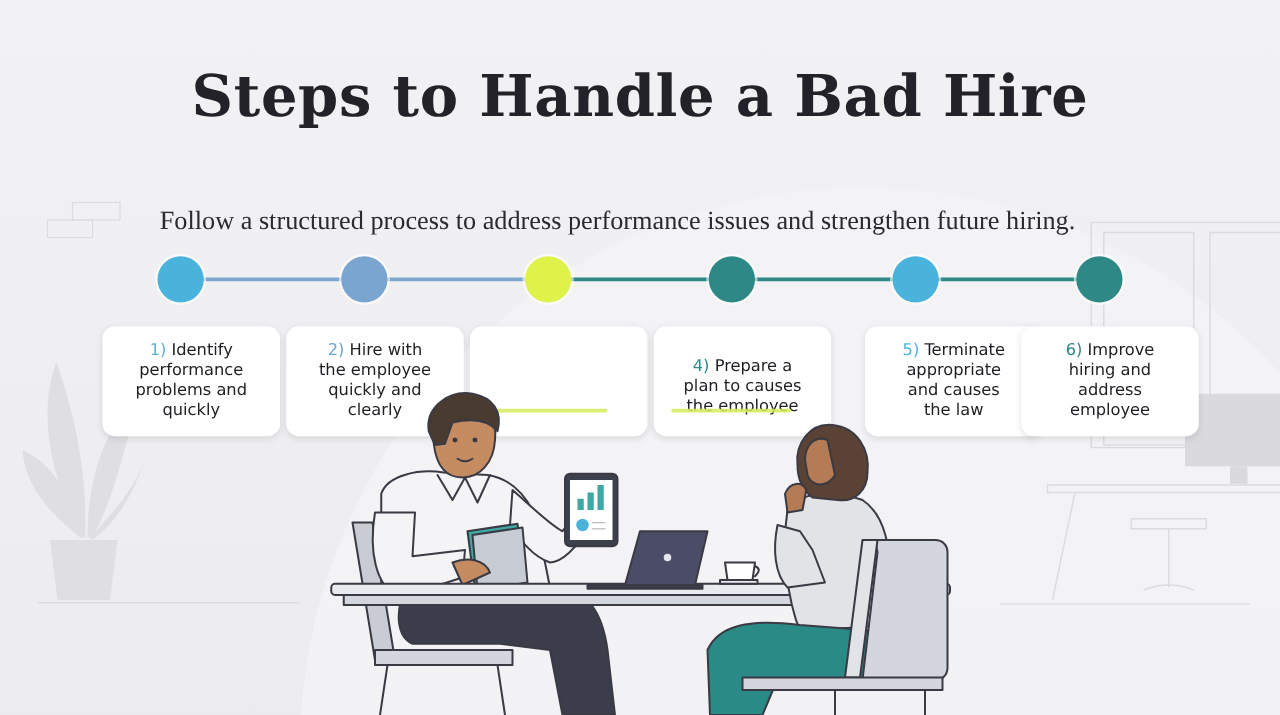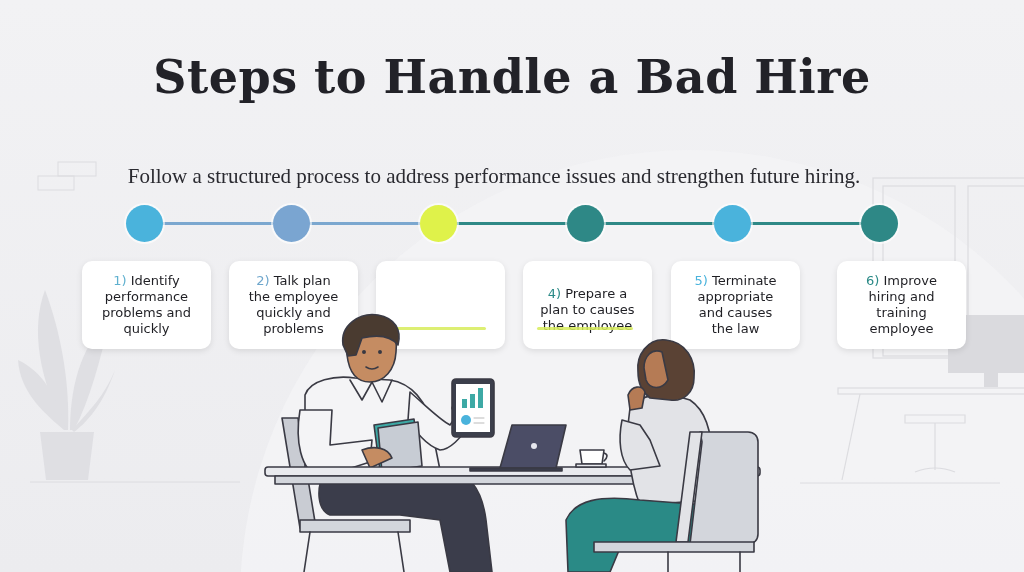--- a/index.html
+++ b/index.html
@@ -24,21 +24,21 @@
       position: absolute; top: 120px; left: 0; width: 988px; text-align: center;
       font-family: "Liberation Serif", serif; font-size: 21px; color: #2a2a30; margin-top: 44px;
     }
     .timeline { position: absolute; left: 0; top: 0; width: 1024px; height: 260px; }
     .connector { position: absolute; height: 3px; top: 222px; }
     .dot {
       position: absolute; width: 37px; height: 37px; border-radius: 50%; top: 205px;
       box-shadow: 0 0 0 2px rgba(255,255,255,0.6);
     }
     .card {
-      position: absolute; top: 261px; width: 129px; height: 88px;
+      position: absolute; top: 261px; width: 142px; height: 88px;
       background: #ffffff; border-radius: 10px;
       box-shadow: 0 2px 6px rgba(0,0,0,0.10);
       display: flex; align-items: center; justify-content: center; text-align: center;
       padding: 4px 6px;
     }
     .card-text {
       font-family: "DejaVu Sans", sans-serif; font-size: 13px; line-height: 16px; color: #1f1f24;
     }
     .num { font-weight: normal; }
     .highlight {
@@ -110,57 +110,57 @@
     <span>Identify</span><br>
     <span>performance</span><br>
     <span>problems and</span><br>
     <span>quickly</span>
   </div>
 </div>
 
 <div class="card" style="left:229px">
   <div class="card-text">
     <span class="num" style="color:#6ea6cc">2)</span>
-    <span>Talk plan</span><br>
+    <span>Hire with</span><br>
     <span>the employee</span><br>
     <span>quickly and</span><br>
-    <span>problems</span>
+    <span>clearly</span>
   </div>
 </div>
 
 <div class="card" style="left:376px;align-items:flex-start;padding-top:14px">
   <div class="highlight" style="left:18px;top:66px;width:92px"></div>
 </div>
 
 <div class="card" style="left:523px;align-items:center;padding-top:14px">
   <div class="card-text">
     <span class="num" style="color:#2b8a87">4)</span>
     <span>Prepare a</span><br>
     <span>plan to causes</span><br>
     <span>the employee</span>
   </div>
   <div class="highlight" style="left:14px;top:66px;width:96px"></div>
 </div>
 
-<div class="card" style="left:671px">
+<div class="card" style="left:692px">
   <div class="card-text">
     <span class="num" style="color:#4ab3dc">5)</span>
     <span>Terminate</span><br>
     <span>appropriate</span><br>
     <span>and causes</span><br>
     <span>the law</span>
   </div>
 </div>
 
-<div class="card" style="left:837px">
+<div class="card" style="left:817px">
   <div class="card-text">
     <span class="num" style="color:#2b8a87">6)</span>
     <span>Improve</span><br>
     <span>hiring and</span><br>
-    <span>training</span><br>
+    <span>address</span><br>
     <span>employee</span>
   </div>
 </div>
 
 <svg class="scene" viewBox="0 0 1024 572">
   <g stroke="#3a3a44" stroke-width="1.6" stroke-linejoin="round" stroke-linecap="round">
 
     <g fill="#c9ccd3">
       <path d="M282 418 h16 l18 110 h-16 z"></path>
       <path d="M300 520 h110 v12 h-110 z" fill="#d3d6dc"></path>

